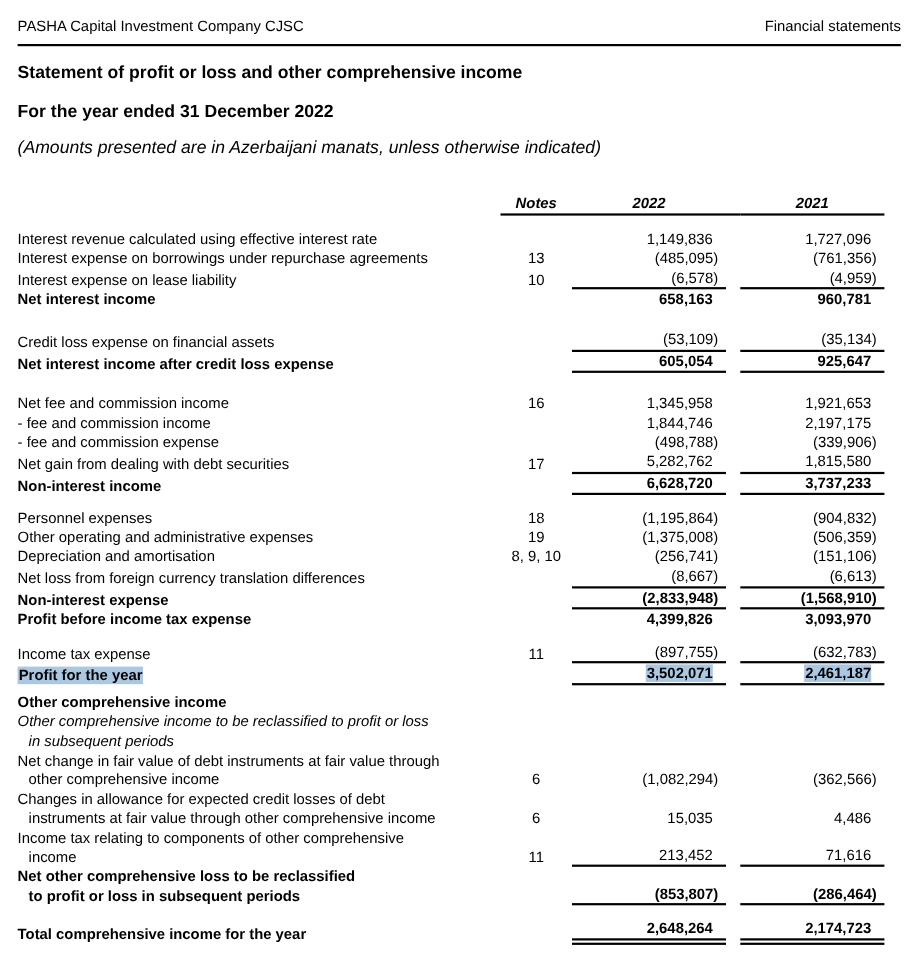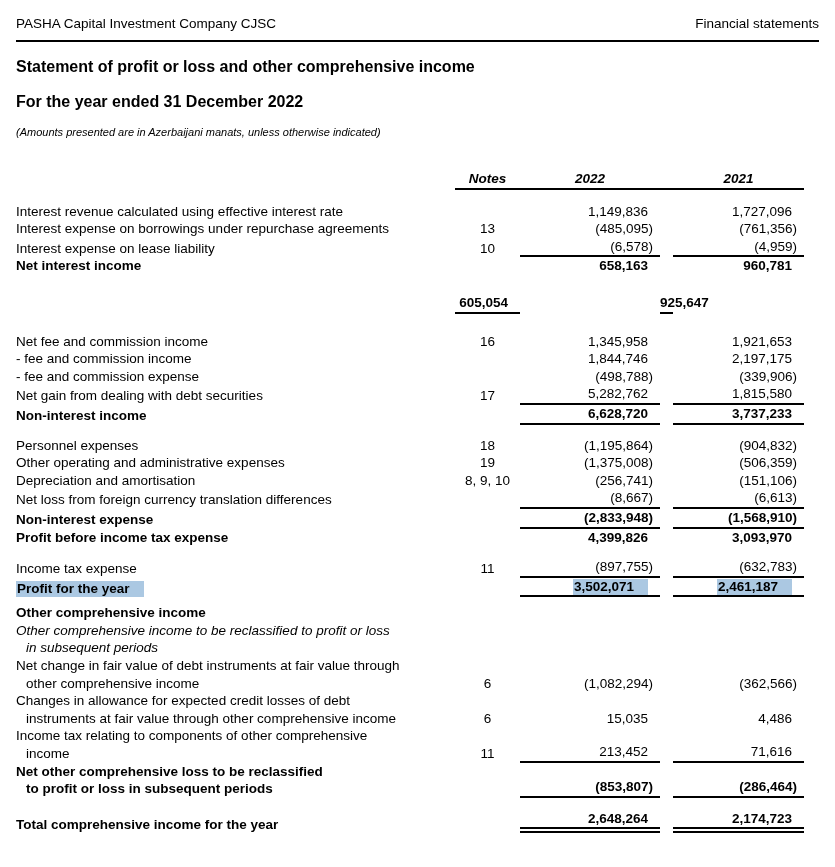--- a/index.html
+++ b/index.html
@@ -18,21 +18,21 @@
     display: flex;
     justify-content: space-between;
     align-items: flex-end;
     font-size: 13.5px;
     padding: 4px 0 9px 0;
     border-bottom: 2px solid #000;
   }
 
   .title    { font-size: 16px; font-weight: bold; margin: 16px 0 0 0; }
   .subtitle { font-size: 16px; font-weight: bold; margin: 17px 0 0 0; }
-  .amounts-note { font-size: 11px; font-style: italic; margin: 15px 0 0 0; }
+  .amounts-note { font-size: 16px; font-style: italic; margin: 15px 0 0 0; }
 
   
   .table { margin-top: 32px; }
   .row {
     display: grid;
     grid-template-columns: 1fr 65px 140px 13px 131px;
     align-items: end;
     font-size: 13.5px;
     line-height: 17.6px;
     margin-right: 15px;
@@ -47,21 +47,21 @@
     border-bottom: 2px solid #000;
   }
   .header-row .c-v1, .header-row .c-v2 { text-align: center; padding-right: 0; }
 
   .row.bold { font-weight: bold; }
   .row.italic { font-style: italic; }
   .u-single .c-v1, .u-single .c-v2 { border-bottom: 2px solid #000; }
   .u-double .c-v1, .u-double .c-v2 { border-bottom: 6px double #000; }
 
   .line2 { padding-left: 10px; }
-  .hl { background: var(--hl, #abc8e2); padding: 0 14px 1px 1px; }
+  .hl { background: var(--hl, #abc8e2); padding: 0 0 1px 1px; }
 
   .spacer-lg { height: 19px; }
   .spacer-md { height: 12px; }
   .spacer-sm { height: 7px; }
 </style>
 </head>
 <body>
 
 <div class="page">
 
@@ -113,21 +113,33 @@
         <div class="row bold">
           <div class="c-label">
             <div class="line1">Net interest income</div>
           </div>
           <div class="c-notes"></div>
           <div class="c-v1"><span>658,163</span></div>
           <div class="c-gap"></div>
           <div class="c-v2"><span>960,781</span></div>
         </div>
         <div class="spacer-lg"></div>
-        <div class="row bold u-single">
+        <div class="row u-single">
+          <div class="c-label">
+            <div class="line1">Credit loss expense on financial assets</div>
+          </div>
+          <div class="c-notes"></div>
+          <div class="c-v1"><span class="paren">(53,109)</span></div>
+          <div class="c-gap"></div>
+          <div class="c-v2"><span class="paren">(35,134)</span></div>
+        </div>
+        <div class="row bold u-single">
+          <div class="c-label">
+            <div class="line1">Net interest income after credit loss expense</div>
+          </div>
           <div class="c-notes"></div>
           <div class="c-v1"><span>605,054</span></div>
           <div class="c-gap"></div>
           <div class="c-v2"><span>925,647</span></div>
         </div>
         <div class="spacer-lg"></div>
         <div class="row">
           <div class="c-label">
             <div class="line1">Net fee and commission income</div>
           </div>

